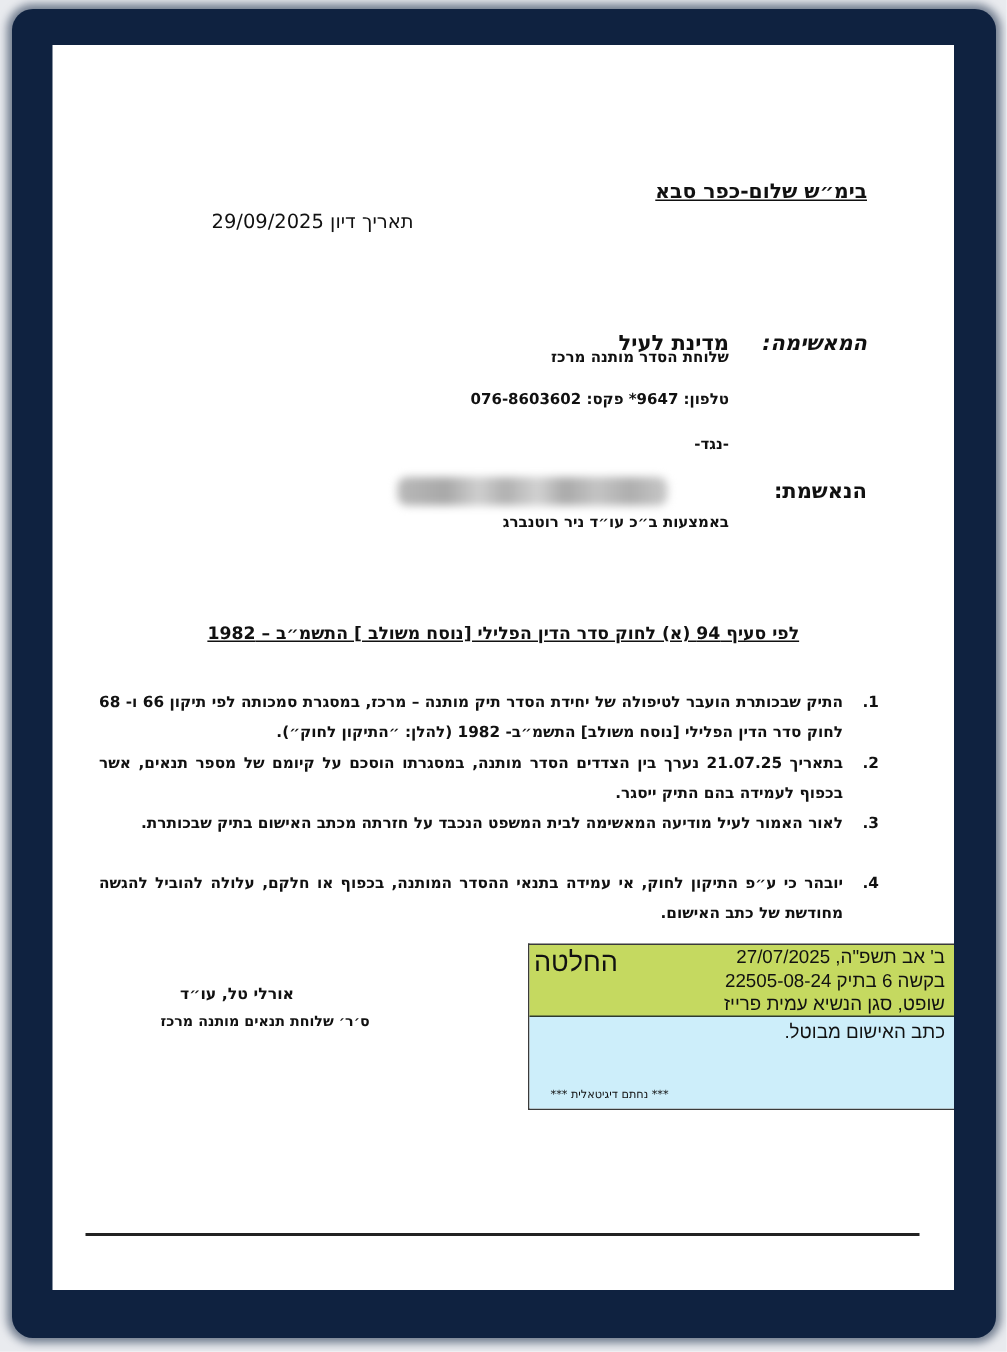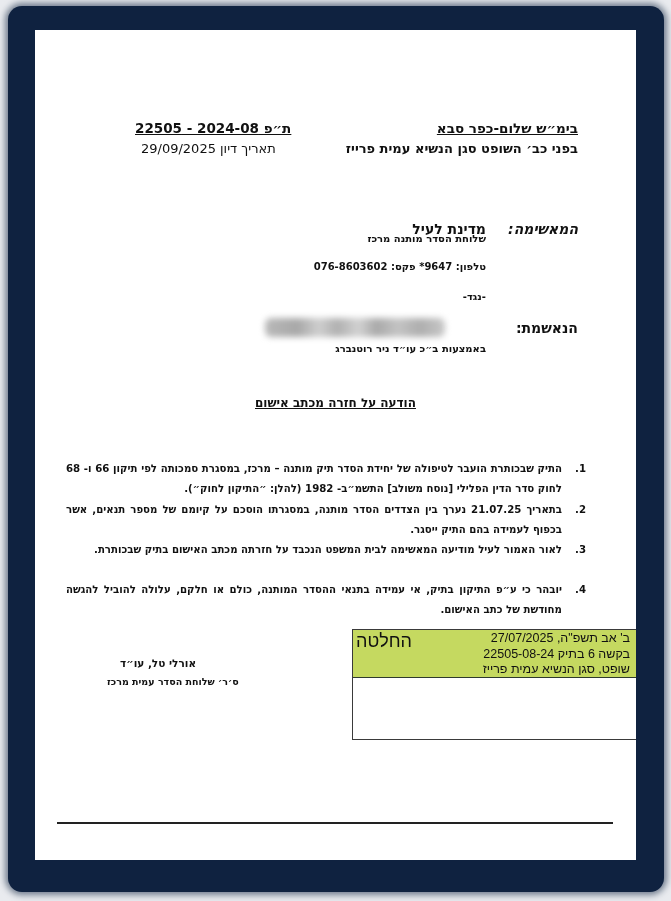--- a/index.html
+++ b/index.html
@@ -66,59 +66,61 @@
   .footer-rule { position: absolute; left: 22px; top: 792px; width: 556px; height: 2px; background: #222; }
 </style>
 </head>
 <body>
 
 <div class="frame"></div>
 
 <div class="page">
 
   <div class="abs court-name">בימ״ש שלום-כפר סבא</div>
-  <div class="abs judge-line">בפני כב׳ השופט סגן הנשיא עמית פרייז</div>
-  <div class="abs case-no">ת״פ 2024-08 - 22505</div>
   <div class="abs hearing-date">תאריך דיון 29/09/2025</div>
 
   <div class="abs role-label prosecutor-label">המאשימה:</div>
   <div class="abs prosecutor-name">מדינת לעיל</div>
   <div class="abs prosecutor-unit">שלוחת הסדר מותנה מרכז</div>
   <div class="abs prosecutor-phone">טלפון: 9647* פקס: 076-8603602</div>
   <div class="abs versus">-נגד-</div>
 
   <div class="abs role-label defendant-label">הנאשמת:</div>
   <div class="defendant-blur"></div>
   <div class="abs defendant-counsel">באמצעות ב״כ עו״ד ניר רוטנברג</div>
 
-  <div class="abs notice-title">הודעה על חזרה מכתב אישום</div>
+  <div class="abs notice-subtitle">לפי סעיף 94 (א) לחוק סדר הדין הפלילי [נוסח משולב ] התשמ״ב – 1982</div>
 
   <div class="para p1">
     <span class="num">1.</span>
     <span class="txt">התיק שבכותרת הועבר לטיפולה של יחידת הסדר תיק מותנה – מרכז, במסגרת סמכותה לפי תיקון 66 ו- 68 לחוק סדר הדין הפלילי [נוסח משולב] התשמ״ב- 1982 (להלן: ״התיקון לחוק״).</span>
   </div>
   <div class="para p2">
     <span class="num">2.</span>
     <span class="txt">בתאריך 21.07.25 נערך בין הצדדים הסדר מותנה, במסגרתו הוסכם על קיומם של מספר תנאים, אשר בכפוף לעמידה בהם התיק ייסגר.</span>
   </div>
   <div class="para p3">
     <span class="num">3.</span>
     <span class="txt">לאור האמור לעיל מודיעה המאשימה לבית המשפט הנכבד על חזרתה מכתב האישום בתיק שבכותרת.</span>
   </div>
   <div class="para p4">
     <span class="num">4.</span>
-    <span class="txt">יובהר כי ע״פ התיקון בתיק, אי עמידה בתנאי ההסדר המותנה, כולם או חלקם, עלולה להוביל להגשה מחודשת של כתב האישום.</span>
+    <span class="txt">יובהר כי ע״פ התיקון לחוק, אי עמידה בתנאי ההסדר המותנה, בכפוף או חלקם, עלולה להוביל להגשה מחודשת של כתב האישום.</span>
   </div>
 
   <div class="abs sig-name">אורלי טל,          עו״ד</div>
-  <div class="abs sig-title">ס׳ר׳ שלוחת הסדר עמית מרכז</div>
+  <div class="abs sig-title">ס׳ר׳ שלוחת תנאים מותנה מרכז</div>
 
   <div class="decision">
     <div class="top">
       <span class="d-line d1">ב' אב תשפ"ה, 27/07/2025</span>
       <span class="d-line d2">בקשה 6 בתיק 22505-08-24</span>
       <span class="d-line d3">שופט, סגן הנשיא עמית פרייז</span>
       <span class="d-label">החלטה</span>
     </div>
+    <div class="bottom">
+      <span class="d-body">כתב האישום מבוטל.</span>
+      <span class="d-stamp">*** נחתם דיגיטאלית ***</span>
+    </div>
   </div>
 
   <div class="footer-rule"></div>
 </div>
 
 </body></html>

